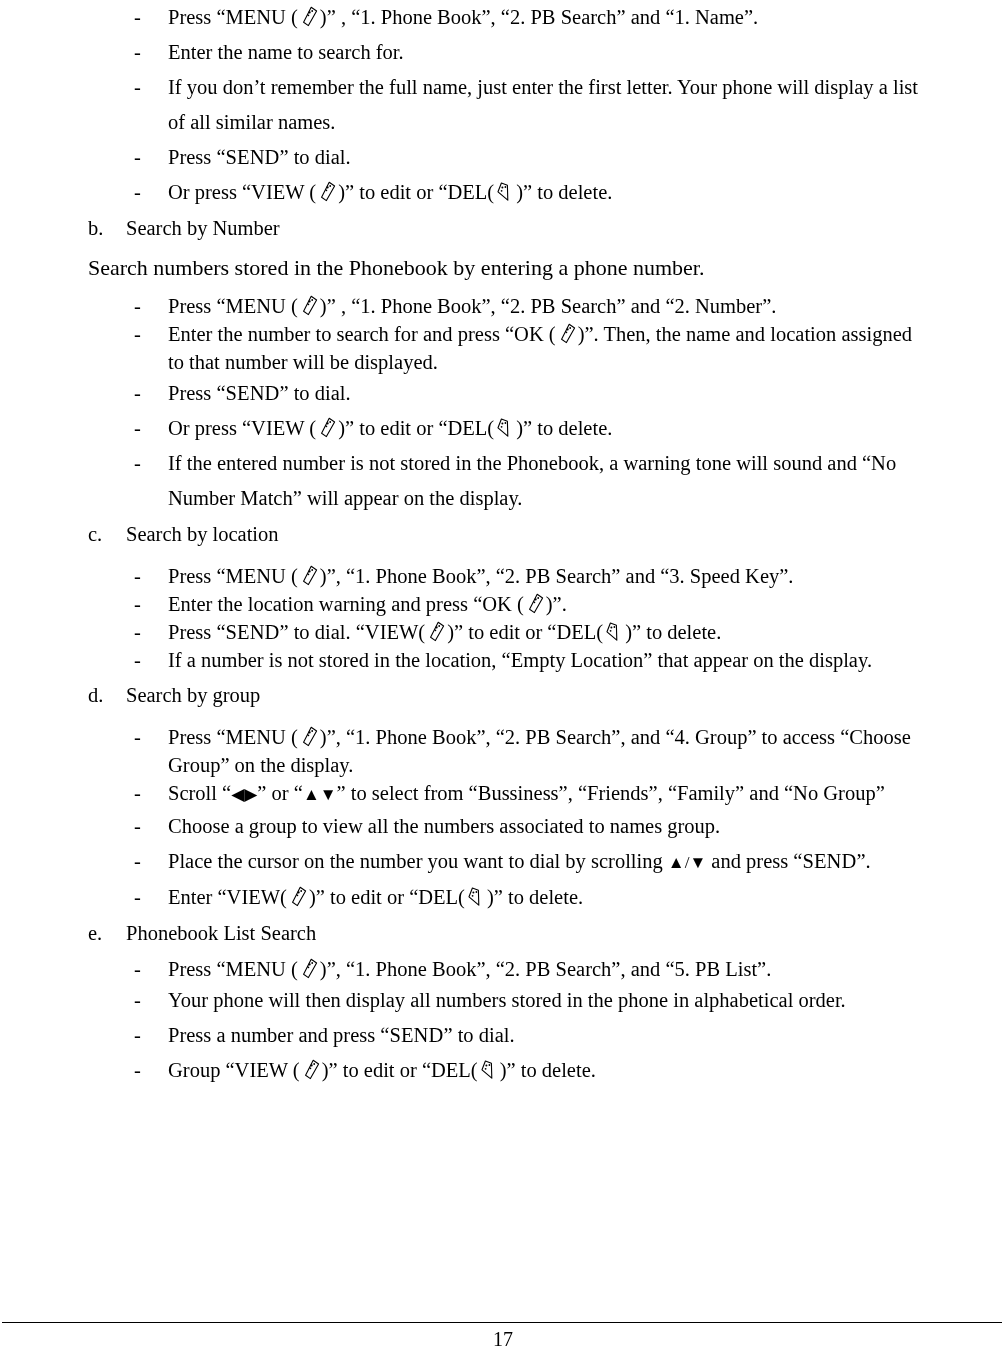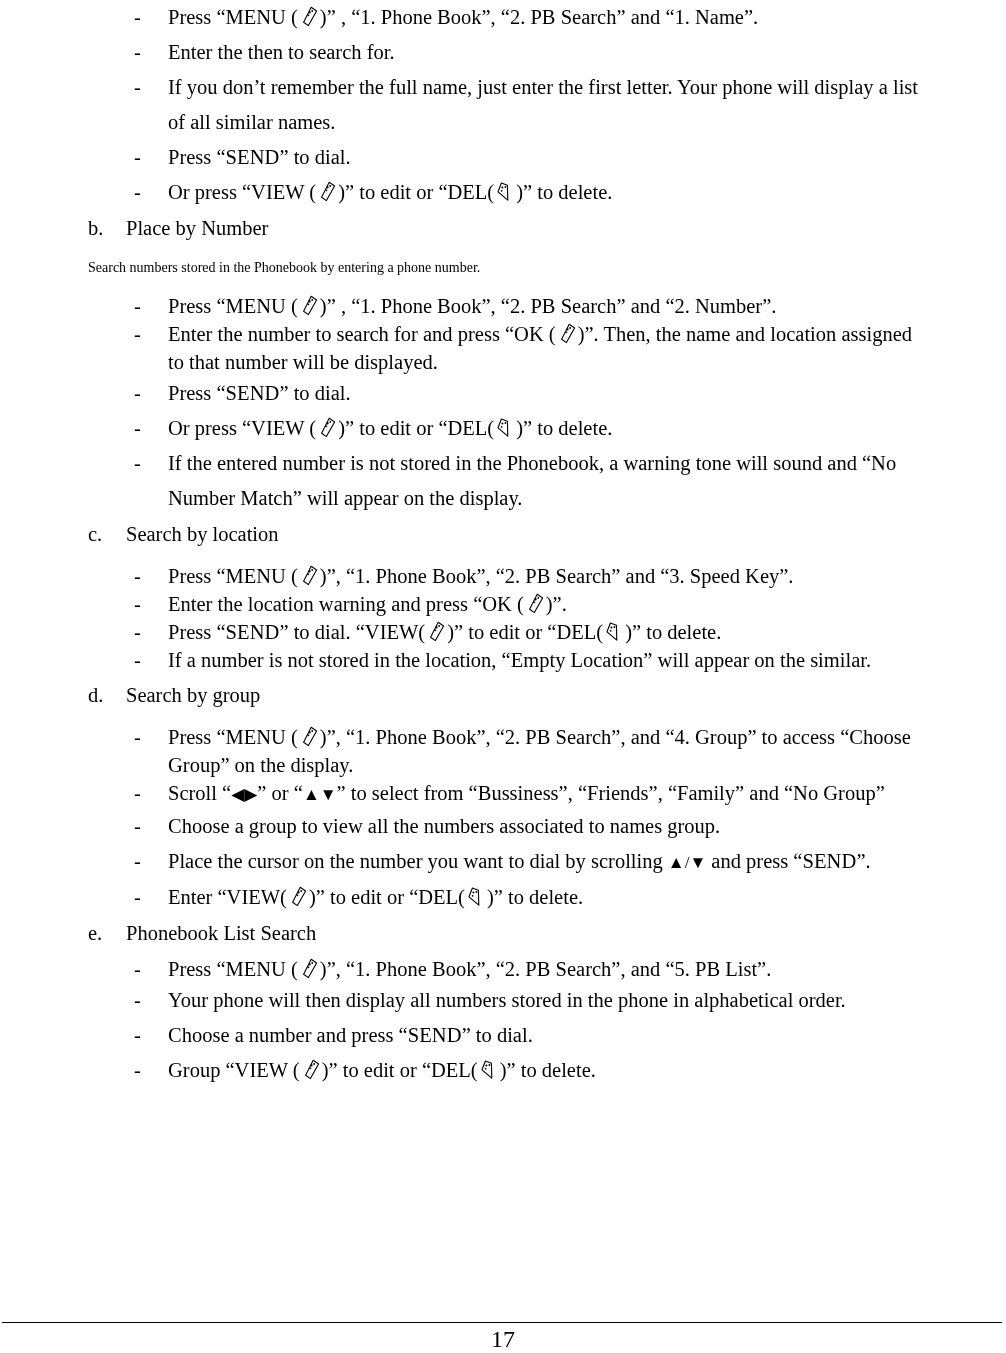--- a/index.html
+++ b/index.html
@@ -38,21 +38,21 @@
     display: flex;
     align-items: baseline;
   }
   .sec .sec-letter {
     width: 38px;
     flex: 0 0 38px;
   }
   .sec .sec-title { flex: 1 1 auto; }
 
   .para {
-    font-size: 14px;
+    font-size: 22px;
     line-height: 36px;
     margin: 0;
     padding: 0;
   }
 
   .li {
     display: flex;
     align-items: baseline;
     font-size: 20.5px;
     margin: 0;
@@ -95,21 +95,21 @@
     width: 1000px;
     height: 0;
     border-top: 1.6px solid #000;
   }
   .page-number {
     position: absolute;
     left: 0;
     top: 1326px;
     width: 1006px;
     text-align: center;
-    font-size: 24px;
+    font-size: 20px;
     line-height: 26px;
     font-family: "Liberation Serif", "DejaVu Serif", serif;
   }
 </style>
 </head>
 <body>
 
 <div class="page">
   <div class="content">
 
@@ -118,21 +118,21 @@
       <span class="li-text"><span>Press “MENU (</span><span class="keyicon"><svg width="20" height="24" viewBox="0 0 20 24">
               <path d="M12.2 1.3 L17.6 5.0 L9.4 19.6 L4.6 16.2 Z" fill="#fff" stroke="#000" stroke-width="1.1" stroke-linejoin="round"></path>
               <circle cx="10.6" cy="6.4" r="1.1" fill="#000"></circle>
               <circle cx="13.2" cy="5.0" r="0.9" fill="#000"></circle>
               <circle cx="9.4" cy="9.3" r="0.9" fill="#000"></circle>
             </svg></span><span>)” , “1. Phone Book”, “2. PB Search” and “1. Name”.</span></span>
     </div>
 
     <div class="li loose">
       <span class="dash">-</span>
-      <span class="li-text">Enter the then to search for.</span>
+      <span class="li-text">Enter the name to search for.</span>
     </div>
 
     <div class="li loose">
       <span class="dash">-</span>
       <span class="li-text">If you don’t remember the full name, just enter the first letter.    Your phone will display a list of all similar names.</span>
     </div>
 
     <div class="li loose">
       <span class="dash">-</span>
       <span class="li-text"><span>Press “</span><span class="sc">SEND</span><span>” to dial.</span></span>
@@ -149,21 +149,21 @@
               <path d="M6.4 2.0 L12.4 4.2 L12.8 19.2 L3.0 10.8 Z" fill="#fff" stroke="#000" stroke-width="1.1" stroke-linejoin="round"></path>
               <circle cx="7.4" cy="6.6" r="1.0" fill="#000"></circle>
               <circle cx="10.4" cy="6.0" r="0.9" fill="#000"></circle>
               <circle cx="6.6" cy="9.8" r="0.9" fill="#000"></circle>
             </svg></span><span>)” to delete.</span></span>
     </div>
 
     <div class="spacer-3"></div>
     <div class="sec">
       <span class="sec-letter">b.</span>
-      <span class="sec-title">Place by Number</span>
+      <span class="sec-title">Search by Number</span>
     </div>
     <div class="spacer-6"></div>
     <div class="para">Search numbers stored in the Phonebook by entering a phone number.</div>
     <div class="spacer-6"></div>
 
     <div class="li tight">
       <span class="dash">-</span>
       <span class="li-text"><span>Press “MENU (</span><span class="keyicon"><svg width="20" height="24" viewBox="0 0 20 24">
               <path d="M12.2 1.3 L17.6 5.0 L9.4 19.6 L4.6 16.2 Z" fill="#fff" stroke="#000" stroke-width="1.1" stroke-linejoin="round"></path>
               <circle cx="10.6" cy="6.4" r="1.1" fill="#000"></circle>
@@ -245,21 +245,21 @@
             </svg></span><span>)” to edit or “DEL(</span><span class="keyicon"><svg width="20" height="24" viewBox="0 0 20 24">
               <path d="M6.4 2.0 L12.4 4.2 L12.8 19.2 L3.0 10.8 Z" fill="#fff" stroke="#000" stroke-width="1.1" stroke-linejoin="round"></path>
               <circle cx="7.4" cy="6.6" r="1.0" fill="#000"></circle>
               <circle cx="10.4" cy="6.0" r="0.9" fill="#000"></circle>
               <circle cx="6.6" cy="9.8" r="0.9" fill="#000"></circle>
             </svg></span><span>)” to delete.</span></span>
     </div>
 
     <div class="li tight">
       <span class="dash">-</span>
-      <span class="li-text">If a number is not stored in the location, “Empty Location” will appear on the similar.</span>
+      <span class="li-text">If a number is not stored in the location, “Empty Location” that appear on the display.</span>
     </div>
 
     <div class="spacer-6"></div>
     <div class="sec">
       <span class="sec-letter">d.</span>
       <span class="sec-title">Search by group</span>
     </div>
     <div class="spacer-6"></div>
     <div class="spacer-6"></div>
 
@@ -320,21 +320,21 @@
             </svg></span><span>)”, “1. Phone Book”, “2. PB Search”, and “5. PB List”.</span></span>
     </div>
 
     <div class="li loose">
       <span class="dash">-</span>
       <span class="li-text">Your phone will then display all numbers stored in the phone in alphabetical order.</span>
     </div>
 
     <div class="li loose">
       <span class="dash">-</span>
-      <span class="li-text"><span>Choose a number and press “</span><span class="sc">SEND</span><span>” to dial.</span></span>
+      <span class="li-text"><span>Press a number and press “</span><span class="sc">SEND</span><span>” to dial.</span></span>
     </div>
 
     <div class="li loose">
       <span class="dash">-</span>
       <span class="li-text"><span>Group “VIEW (</span><span class="keyicon"><svg width="20" height="24" viewBox="0 0 20 24">
               <path d="M12.2 1.3 L17.6 5.0 L9.4 19.6 L4.6 16.2 Z" fill="#fff" stroke="#000" stroke-width="1.1" stroke-linejoin="round"></path>
               <circle cx="10.6" cy="6.4" r="1.1" fill="#000"></circle>
               <circle cx="13.2" cy="5.0" r="0.9" fill="#000"></circle>
               <circle cx="9.4" cy="9.3" r="0.9" fill="#000"></circle>
             </svg></span><span>)” to edit or “DEL(</span><span class="keyicon"><svg width="20" height="24" viewBox="0 0 20 24">

